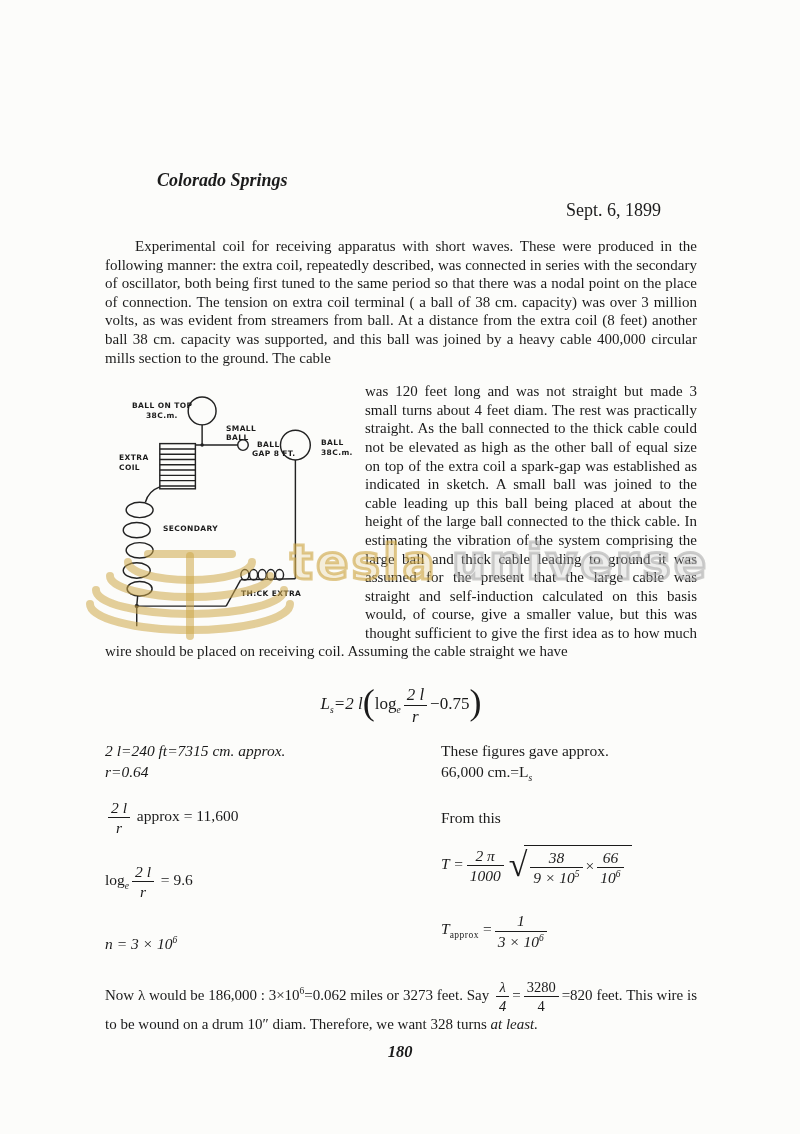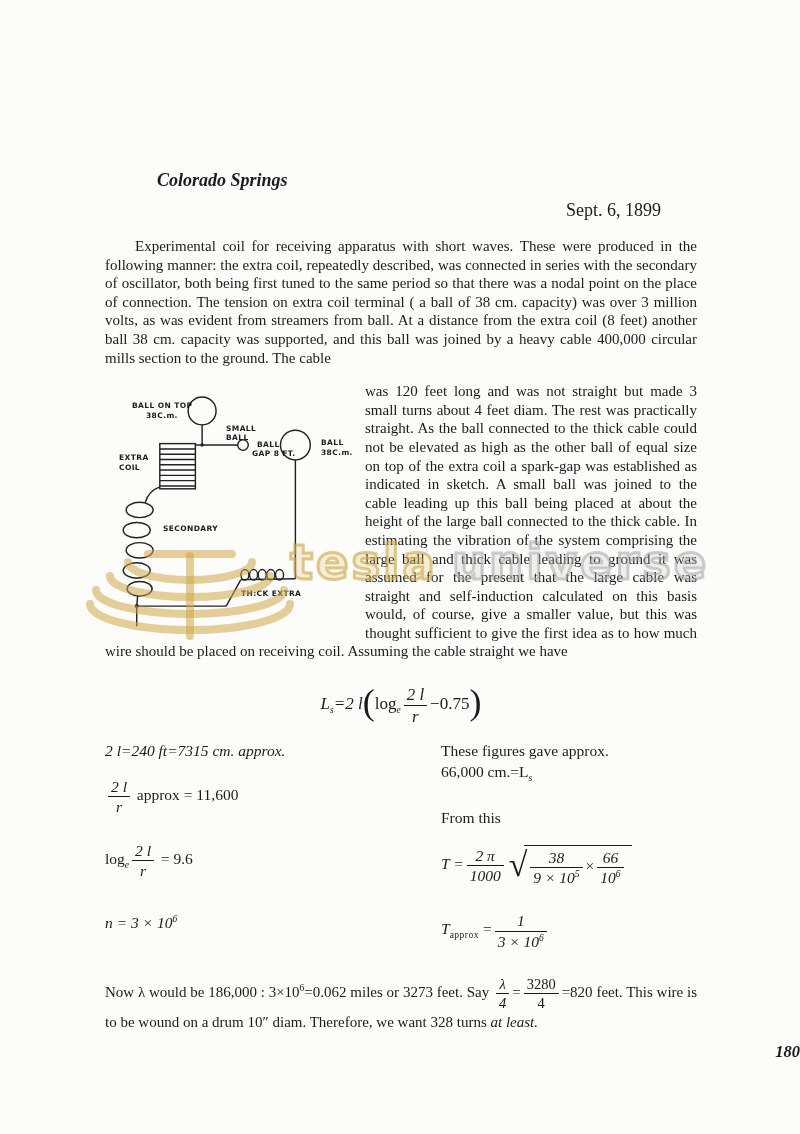--- a/index.html
+++ b/index.html
@@ -46,21 +46,21 @@
   .row-gap-lg { margin-top:26px; }
 
   .radical { font-size:34px; font-weight:300; vertical-align:middle; margin:0 -3px 0 2px; line-height:0; font-style:normal; }
   .vinculum { display:inline-block; border-top:1.4px solid #1b1b1b; padding:3px 5px 0 3px; vertical-align:middle; }
 
   .closing { margin-top:26px; font-size:15px; line-height:21px; text-align:justify; }
   .closing .frac { font-size:14.5px; }
   .it { font-style:italic; }
 
   .pageno {
-    position:absolute; left:0; width:800px; top:1042px; text-align:right;
+    position:absolute; left:0; width:800px; top:1042px; text-align:center;
     font-size:16.5px; font-style:italic; font-weight:bold; z-index:1;
   }
 
   .watermark { position:absolute; left:0; top:0; width:800px; height:868px; z-index:3; pointer-events:none; }
   .wm-icon { position:absolute; left:84px; top:524px; }
   .wm-words {
     position:absolute; left:290px; top:534px;
     font-family:"DejaVu Sans", sans-serif; font-weight:800; font-size:48px;
     letter-spacing:3px; white-space:nowrap;
   }
@@ -138,20 +138,21 @@
       <p class="para" style="margin-top:4px;">was 120 feet long and was not straight but made 3 small turns about 4 feet diam. The rest was practically straight. As the ball connected to the thick cable could not be elevated as high as the other ball of equal size on top of the extra coil a spark-gap was established as indicated in sketch. A small ball was joined to the cable leading up this ball being placed at about the height of the large ball connected to the thick cable. In estimating the vibration of the system comprising the large ball and thick cable leading to ground it was assumed for the present that the large cable was straight and self-induction calculated on this basis would, of course, give a smaller value, but this was thought sufficient to give the first idea as to how much wire should be placed on receiving coil. Assuming the cable straight we have</p>
     </div>
 
     <div class="formula-main">
       <span class="math">L</span><span class="sub">s</span><span class="math">=2 l</span><span class="bigparen">(</span><span>log</span><span class="sub">e</span><span class="frac math"><span class="num">2 l</span><span class="den">r</span></span><span>−0.75</span><span class="bigparen">)</span>
     </div>
 
     <div class="cols">
       <div class="col-left">
         <div class="math">2 l=240 ft=7315 cm. approx.</div>
+        <div class="math row-gap-sm">r=0.64</div>
         <div class="row-gap-md">
           <span class="frac math"><span class="num">2 l</span><span class="den">r</span></span>
           <span>approx = 11,600</span>
         </div>
         <div class="row-gap-lg">
           <span>log</span><span class="sub">e</span><span class="frac math"><span class="num">2 l</span><span class="den">r</span></span>
           <span>= 9.6</span>
         </div>
         <div class="row-gap-lg math" style="margin-top:34px;">
           <span>n = 3 × 10</span><span class="sup">6</span>

